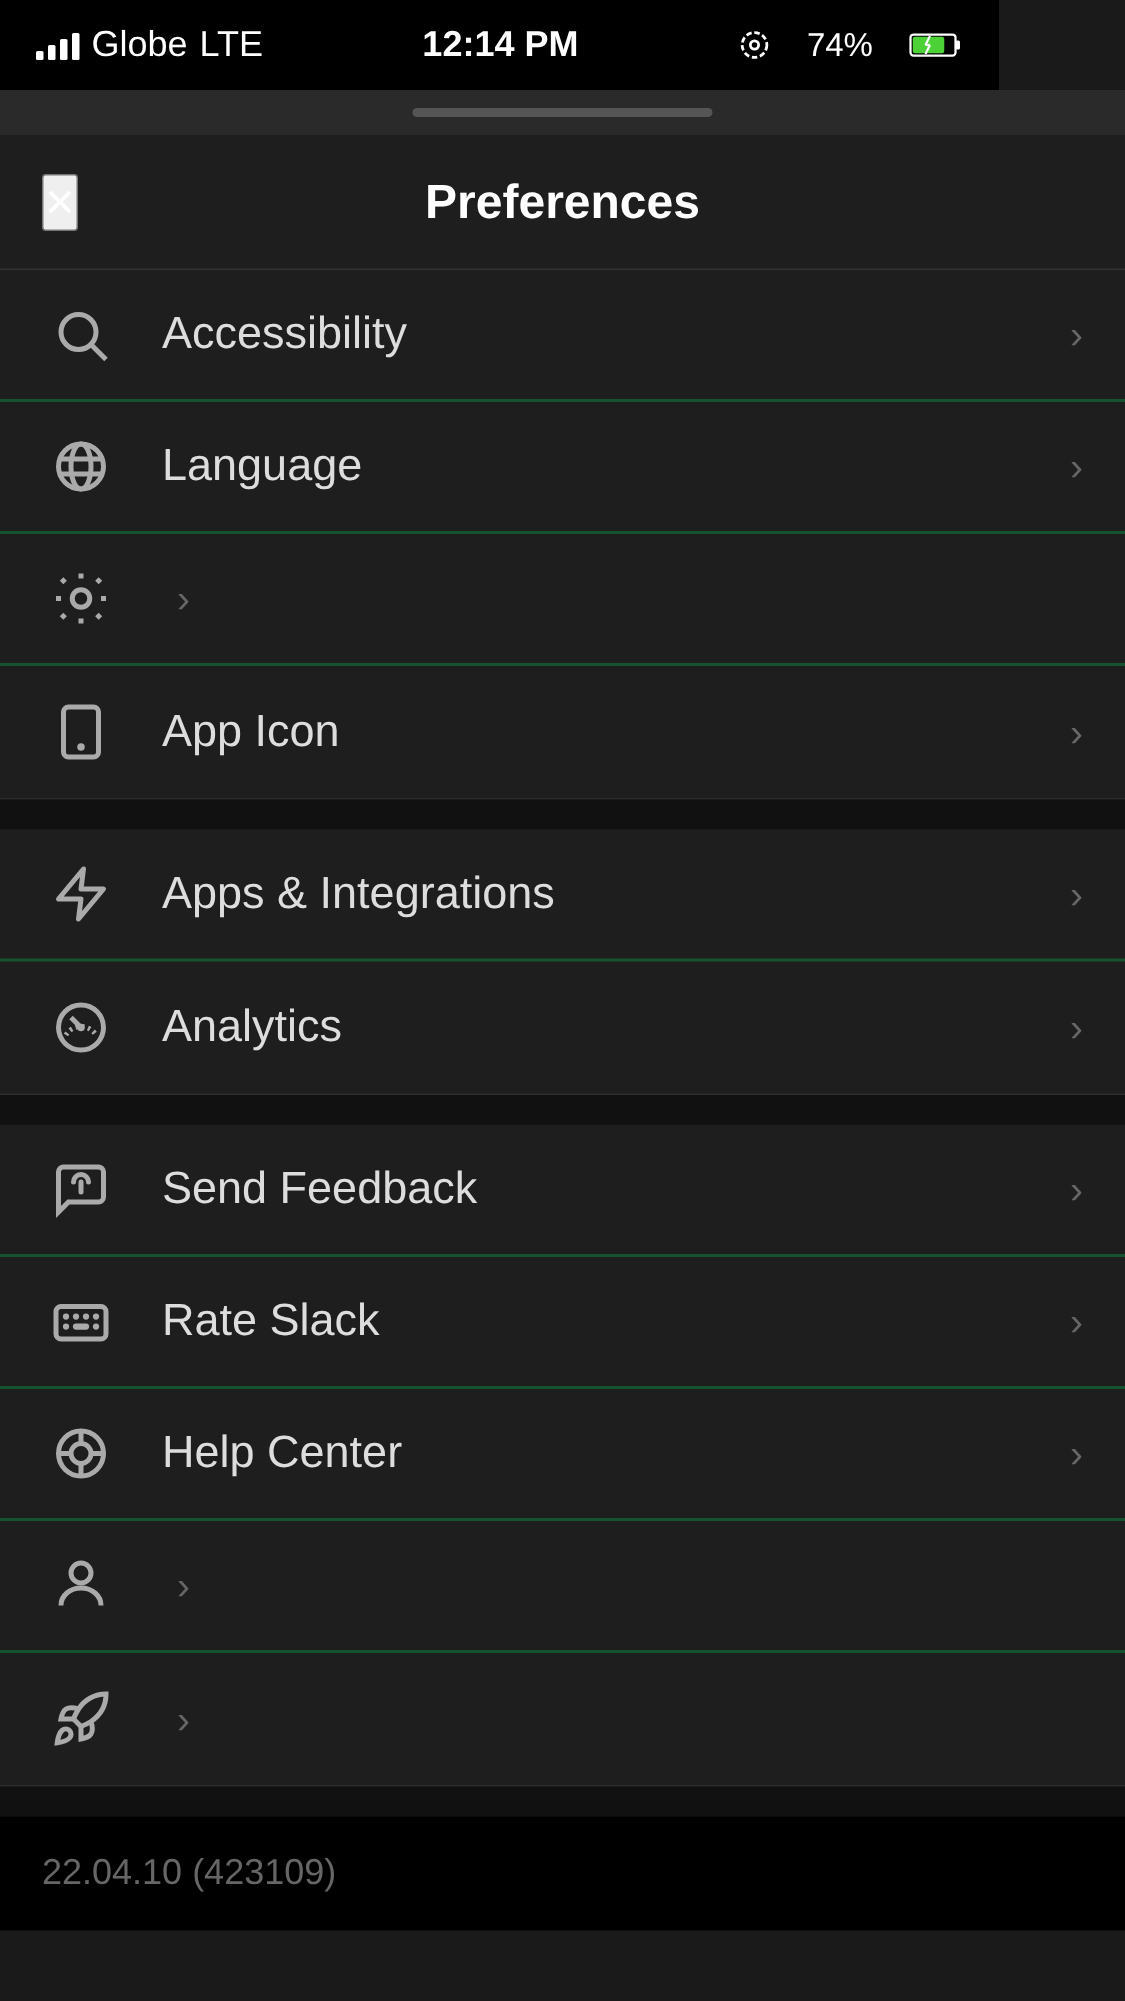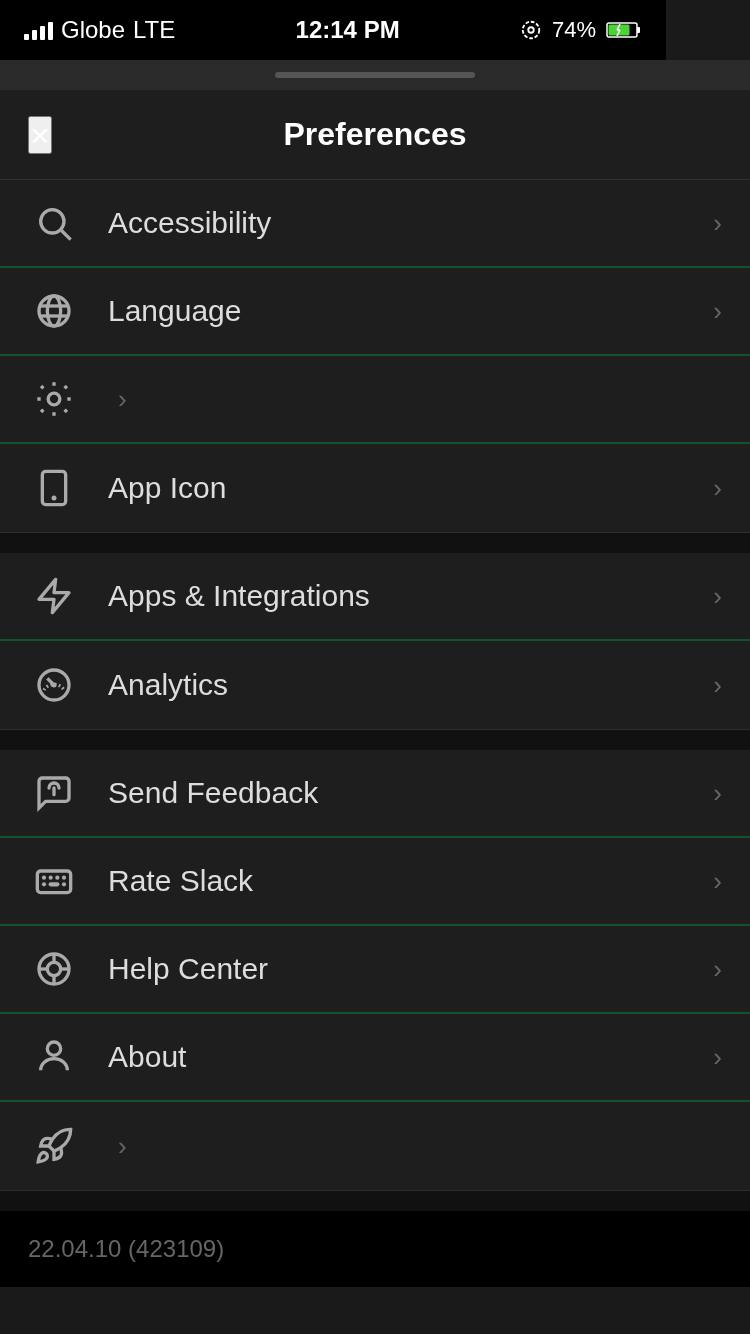--- a/index.html
+++ b/index.html
@@ -48,21 +48,21 @@
 
     .status-center {
       font-size: 24px;
       font-weight: 600;
       color: #fff;
     }
 
     .status-right {
       display: flex;
       align-items: center;
-      gap: 10px;
+      gap: 24px;
       font-size: 22px;
       color: #fff;
     }
 
     
     .scroll-hint {
       width: 750px;
       height: 30px;
       background: #2a2a2a;
       display: flex;
@@ -338,21 +338,20 @@
     <span class="menu-chevron">›</span>
   </div>
 
   <div class="menu-item">
     <div class="menu-icon">
       <svg viewBox="0 0 24 24">
           <circle cx="12" cy="7" r="4"></circle>
           <path d="M4 20c0-4 3.6-7 8-7s8 3 8 7"></path>
         </svg>
     </div>
-    <span class="menu-label">About</span>
     <span class="menu-chevron">›</span>
   </div>
 
   <div class="menu-item">
     <div class="menu-icon">
       <svg viewBox="0 0 24 24">
           <path d="M4.5 16.5c-1.5 1.26-2 5-2 5s3.74-.5 5-2c.71-.84.7-2.13-.09-2.91a2.18 2.18 0 0 0-2.91-.09z"></path>
           <path d="M12 15l-3-3a22 22 0 0 1 2-3.95A12.88 12.88 0 0 1 22 2c0 2.72-.78 7.5-6 11a22.35 22.35 0 0 1-4 2z"></path>
           <path d="M9 12H4s.55-3.03 2-4c1.62-1.08 5 0 5 0"></path>
           <path d="M12 15v5s3.03-.55 4-2c1.08-1.79 0-5 0-5"></path>

